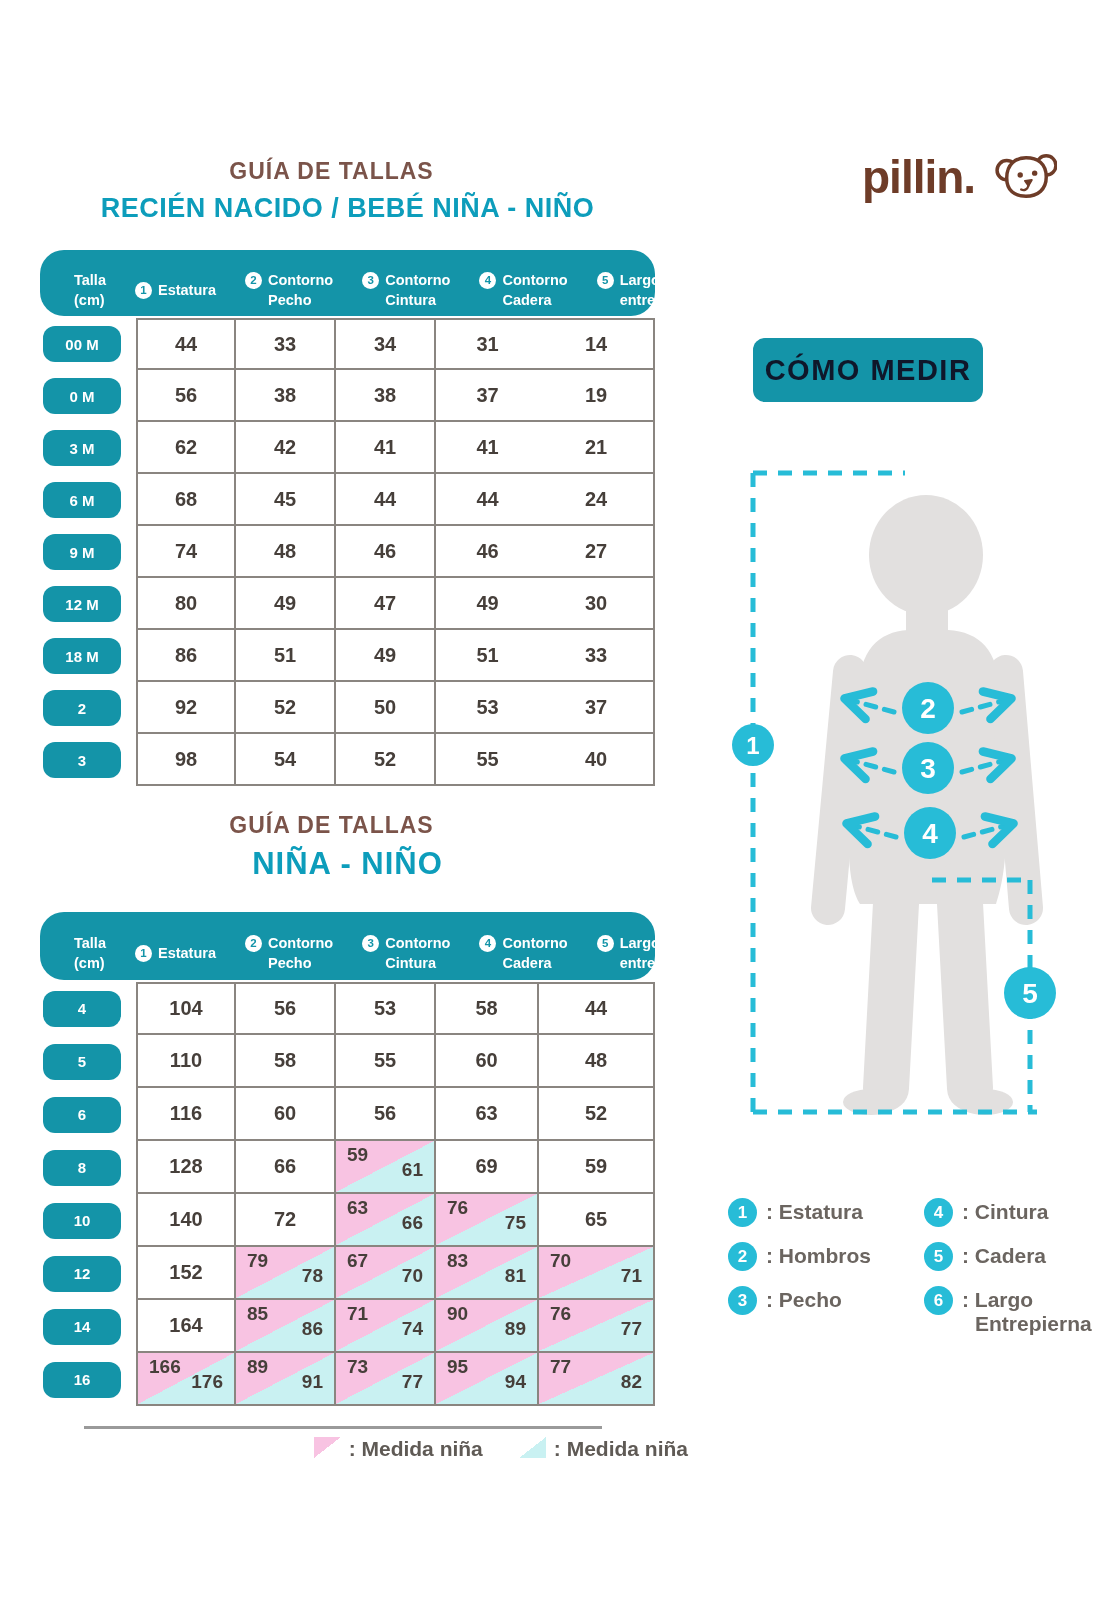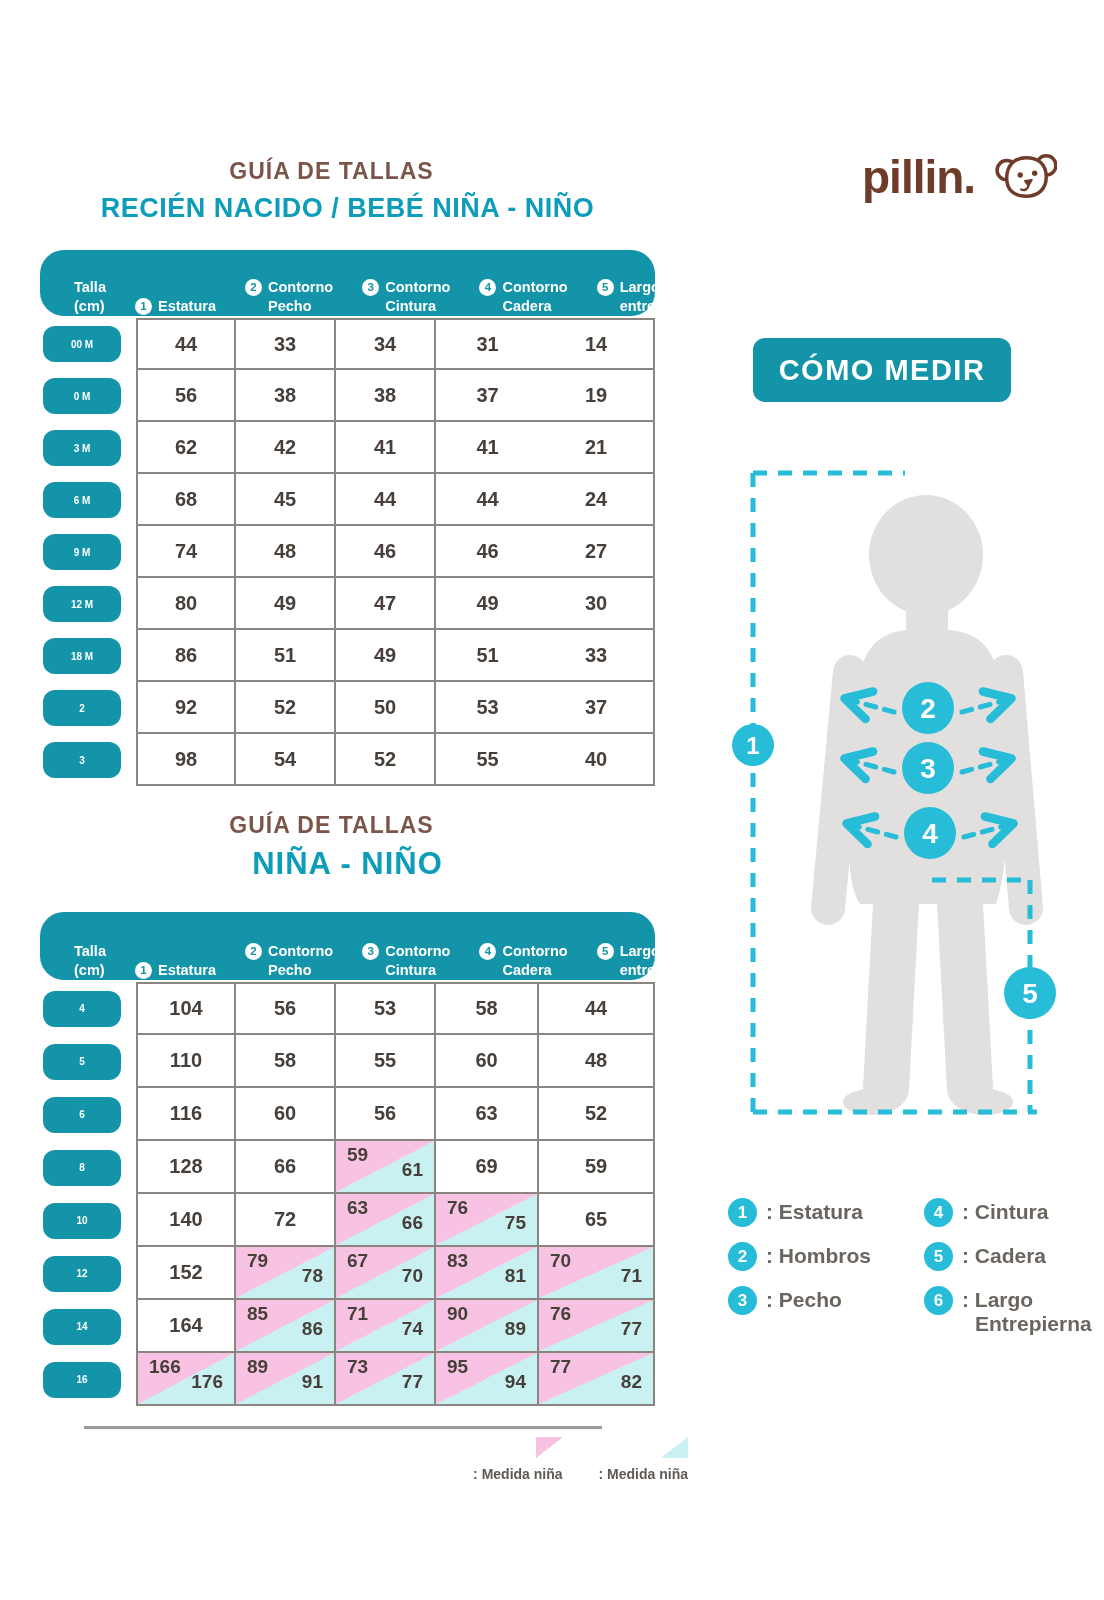--- a/index.html
+++ b/index.html
@@ -30,63 +30,63 @@
   .kicker2{top:812px;}
   .title2{top:846px;font-size:31px;letter-spacing:1px;}
 
   
   .logo{position:absolute;left:862px;top:150px;display:flex;align-items:center;gap:20px;}
   .logo-text{color:var(--logo-brown);font-size:46px;font-weight:800;letter-spacing:-1px;}
   .logo svg{display:block;}
 
   
   .hbar{position:absolute;left:40px;width:615px;height:68px;background:var(--teal);
-        border-radius:24px;display:flex;align-items:flex-end;padding-top:15px;color:#fff;gap:29px;}
+        border-radius:24px;display:flex;align-items:center;padding-top:15px;color:#fff;gap:29px;}
   .hbar1{top:250px;height:66px;}
   .hbar2{top:912px;}
   .hcol{font-size:14.5px;font-weight:700;line-height:1.32;display:flex;gap:6px;align-items:flex-start;}
   .hc0{width:96px;padding-left:34px;}
   .hc1{width:100px;}.hc2{width:100px;}.hc3{width:100px;}.hc4{width:103px;}.hc5{width:116px;}
   .hnum{flex:0 0 auto;width:17px;height:17px;border-radius:50%;background:#fff;color:var(--teal);
         font-size:11.5px;font-weight:800;display:inline-flex;align-items:center;justify-content:center;margin-top:1px;}
   .hline{display:block;}
 
   
   .rows{position:absolute;left:40px;}
   .rows1{top:318px;}
   .rows2{top:982px;}
   .trow{display:flex;height:52px;}
   .rows2 .trow{height:53px;}
   .bcell{width:96px;display:flex;align-items:center;}
   .badge{width:78px;height:36px;margin-left:3px;background:var(--teal);border-radius:12px;
-         color:#fff;font-weight:700;font-size:10px;display:flex;align-items:center;justify-content:center;}
+         color:#fff;font-weight:700;font-size:15px;display:flex;align-items:center;justify-content:center;}
   .dcell{position:relative;border-right:2px solid var(--bord);border-bottom:2px solid var(--bord);
          display:flex;align-items:center;justify-content:center;
          font-size:20px;font-weight:700;color:var(--ink);}
   .dc0{width:100px;border-left:2px solid var(--bord);}
   .dc1{width:100px;}.dc2{width:100px;}.dc3{width:103px;}.dc4{width:116px;}
   .trow.first .dcell{border-top:2px solid var(--bord);}
   .nodiv{border-right:none;}
   .split{background:linear-gradient(to bottom right,var(--pink) 0 50%,var(--cyanc) 50% 100%);}
   .v-nina{position:absolute;top:3px;left:11px;font-size:19px;}
   .v-nino{position:absolute;bottom:11px;right:11px;font-size:19px;}
 
   
   .divider{position:absolute;left:84px;top:1426px;width:518px;height:3px;background:#9a9a9a;}
   .floor-legend{position:absolute;left:40px;top:1437px;width:648px;display:flex;
                 justify-content:flex-end;gap:36px;}
-  .fl-item{display:flex;align-items:flex-end;gap:8px;color:#5f5a55;font-size:14px;font-weight:700;flex-direction:column;}
+  .fl-item{display:flex;align-items:flex-start;gap:8px;color:#5f5a55;font-size:21px;font-weight:700;}
   .tri{width:27px;height:21px;}
   .tri-nina{background:linear-gradient(to bottom right,var(--pink) 0 50%,transparent 50% 100%);}
   .tri-nino{background:linear-gradient(to bottom right,transparent 0 50%,var(--cyanc) 50% 100%);}
 
   
-  .como{position:absolute;left:753px;top:338px;width:258px;height:64px;background:var(--teal);
+  .como{position:absolute;left:753px;top:338px;width:230px;height:64px;background:var(--teal);
         border-radius:12px;display:flex;align-items:center;justify-content:center;
-        color:#ffffff;font-size:29px;font-weight:800;letter-spacing:1.5px;}
+        color:#0f172a;font-size:29px;font-weight:800;letter-spacing:1.5px;}
 
   
   .diagram{position:absolute;left:700px;top:440px;width:390px;height:710px;}
 
   
   .mlegend{position:absolute;left:728px;top:1200px;display:flex;gap:26px;}
   .mcol{display:flex;flex-direction:column;gap:17px;width:170px;}
   .mcol2{width:180px;}
   .mitem{display:flex;align-items:flex-start;gap:9px;color:var(--legend-ink);
          font-size:21px;font-weight:700;line-height:1.15;}

